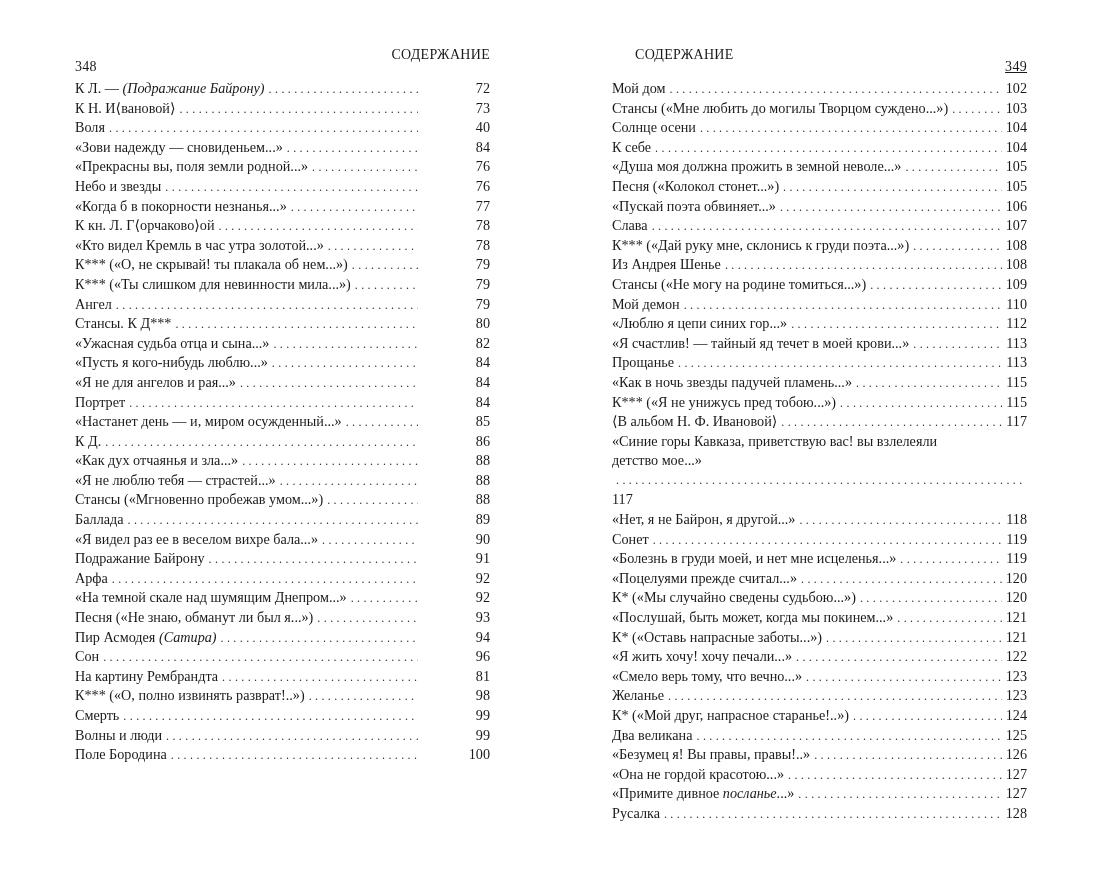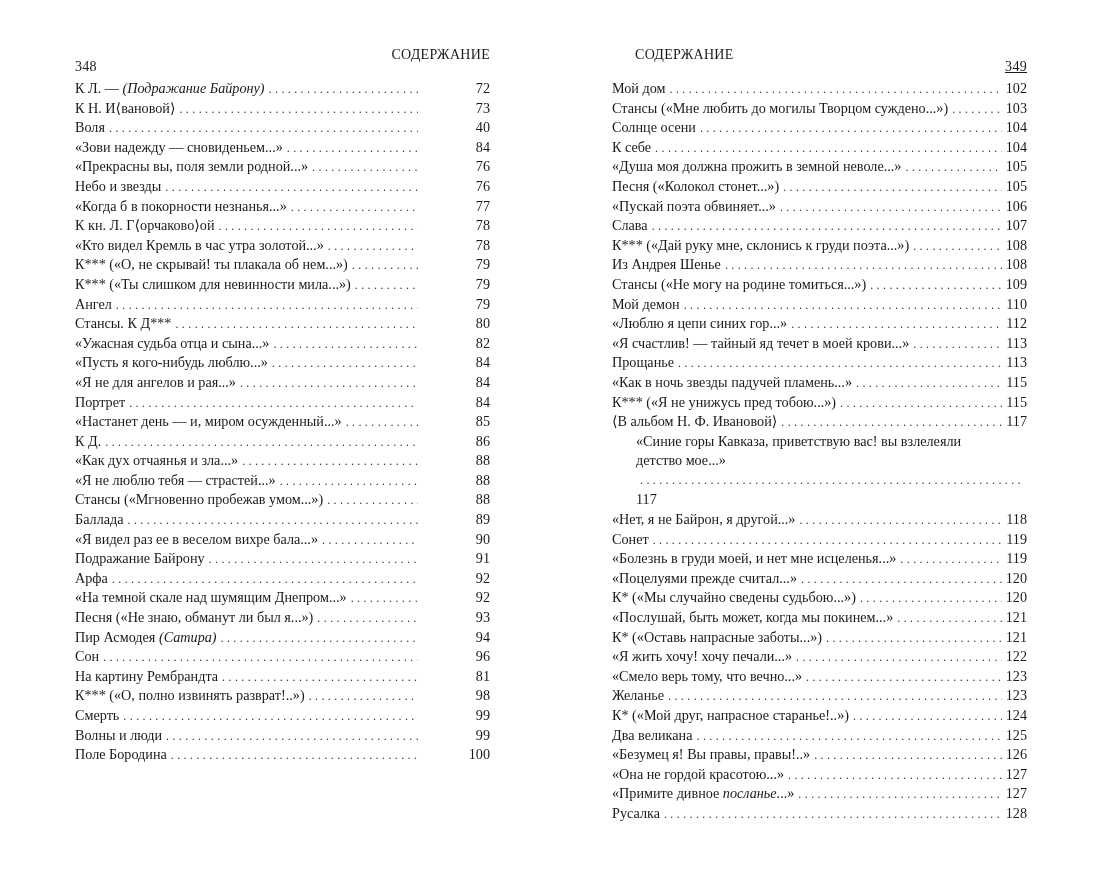--- a/index.html
+++ b/index.html
@@ -18,21 +18,21 @@
   .running-head .title { position: absolute; top: 0; margin-left: 23px; }
   .left .running-head .folio { left: 0; }
   .left .running-head .title { right: 0; }
   .right .running-head .folio { right: 0; text-decoration: underline; }
   .right .running-head .title { left: 0; }
   .toc { position: absolute; top: 79px; left: 0; right: 0; margin: 0; padding: 0; list-style: none; }
   .toc li {
     display: flex; align-items: baseline; font-size: 14.2px; line-height: 19.6px; height: 19.6px;
     white-space: nowrap; overflow: hidden;
   }
-  .toc li.wrap { height: auto; flex-wrap: wrap; margin-left: 24px; }
+  .toc li.wrap { height: auto; flex-wrap: wrap; }
   .toc li.wrap .first-line { flex-basis: 100%; }
   .toc .t { flex: 0 0 auto; }
   .toc .t i { font-style: italic; }
   .toc .dots {
     flex: 1 1 auto; overflow: hidden; margin: 0 4px; color: #333;
     letter-spacing: 2.6px; font-size: 12px;
   }
   .toc .dots::before {
     content: ". . . . . . . . . . . . . . . . . . . . . . . . . . . . . . . . . . . . . . . . . . . . . . . . . . . . . . . . . . . . . . . . . . . . . . . . . . . . . . . . . . . . . . . . . . . . . . . . . . . . . . . . . . . . . . . .";
     letter-spacing: 0;

